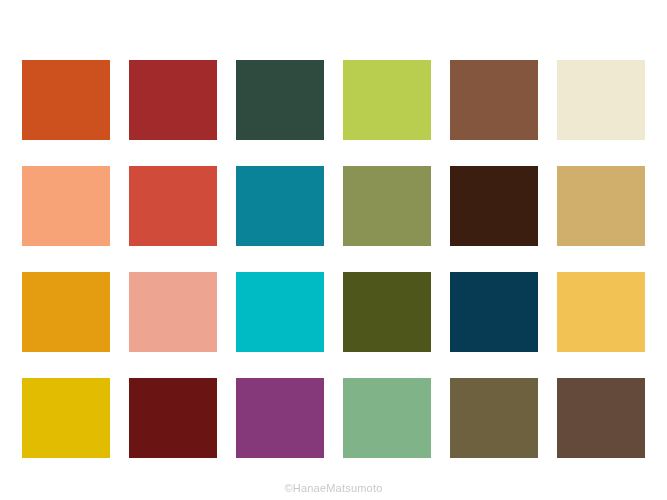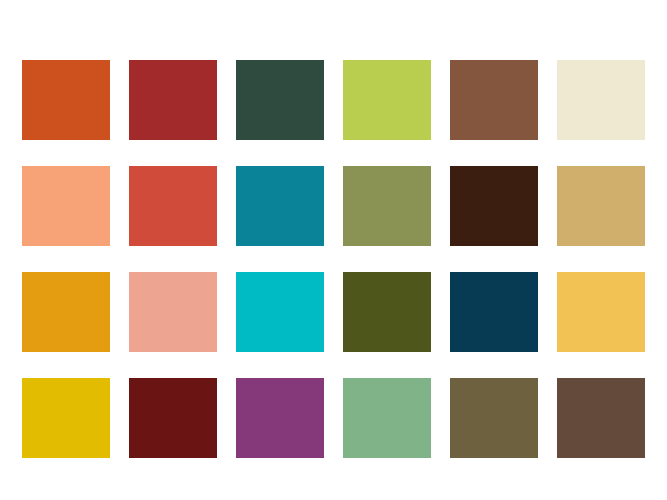--- a/index.html
+++ b/index.html
@@ -83,14 +83,17 @@
       <div class="swatch" style="background-color: rgb(7, 59, 84);"></div>
       <div class="swatch" style="background-color: rgb(242, 194, 84);"></div>
       <div class="swatch" style="background-color: rgb(226, 188, 0);"></div>
       <div class="swatch" style="background-color: rgb(107, 20, 20);"></div>
       <div class="swatch" style="background-color: rgb(133, 57, 123);"></div>
       <div class="swatch" style="background-color: rgb(129, 179, 137);"></div>
       <div class="swatch" style="background-color: rgb(109, 97, 64);"></div>
       <div class="swatch" style="background-color: rgb(99, 74, 58);"></div>
     </div>
 
+  <div id="caption-bar">
+    <span id="caption-text" style="color: rgb(201, 201, 201);">©HanaeMatsumoto</span>
+  </div>
 
 </div>
 
 </body></html>

